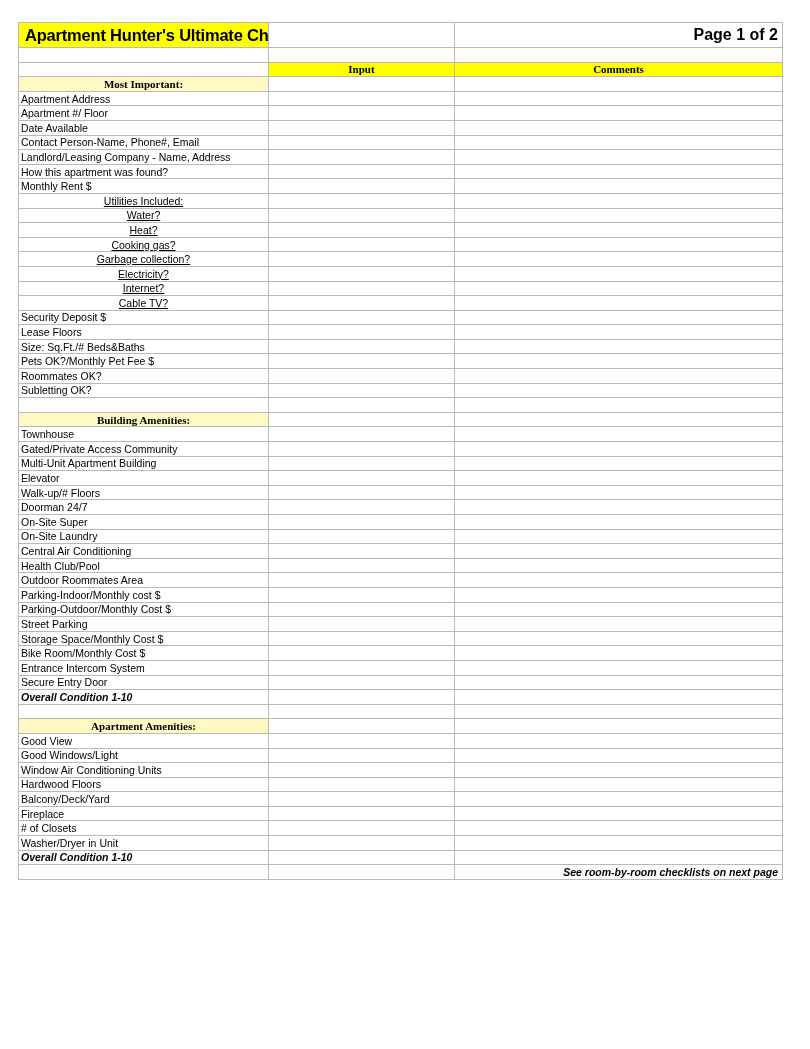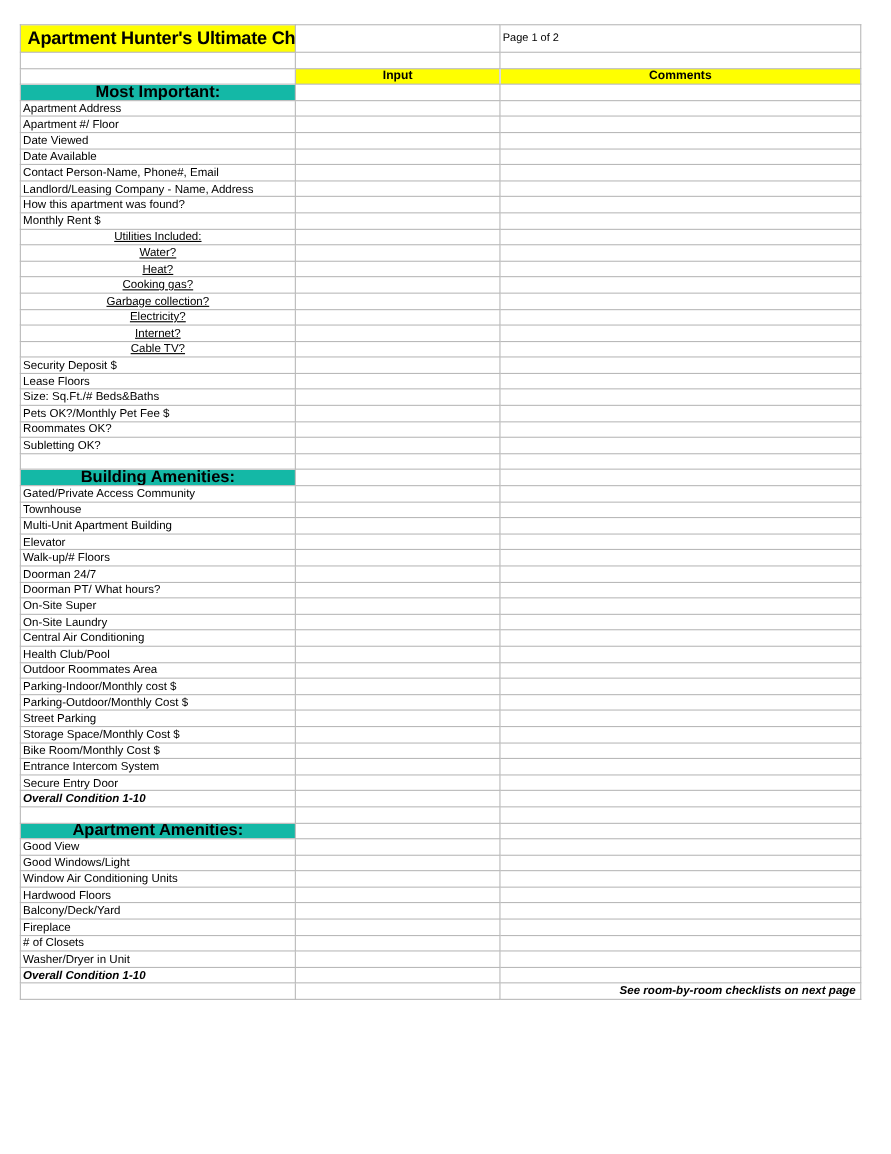--- a/index.html
+++ b/index.html
@@ -42,40 +42,40 @@
   
   .title-cell {
     background: #ffff00;
     font-size: 16.5px;
     font-weight: bold;
     height: 24px !important;
     padding-left: 6px !important;
     letter-spacing: -0.2px;
   }
   .page-cell {
-    text-align: left;
-    font-weight: normal;
-    font-size: 10px;
+    text-align: right;
+    font-weight: bold;
+    font-size: 16px;
     padding-right: 4px !important;
   }
-  .row-tall td { height: 20px; }
+  .row-tall td { height: 20px; font-family: Liberation Serif, serif; }
   .row-title td { height: 26px; }
 
   
   .hdr {
     background: #ffff00;
     font-weight: bold;
     text-align: center;
     font-size: 11px;
   }
   .section {
-    background: #14b8a6;
+    background: #fef9c3;
     font-weight: bold;
     text-align: center;
-    font-size: 15px;
+    font-size: 11px;
   }
   .indent {
     text-align: center;
     text-decoration: underline;
   }
   .italic-bold {
     font-style: italic;
     font-weight: bold;
   }
   .footnote {
@@ -126,25 +126,20 @@
           <td class="outer-left">Apartment Address</td>
           <td class=""></td>
           <td class="outer-right"></td>
         </tr>
         <tr>
           <td class="outer-left">Apartment #/ Floor</td>
           <td class=""></td>
           <td class="outer-right"></td>
         </tr>
         <tr>
-          <td class="outer-left">Date Viewed</td>
-          <td class=""></td>
-          <td class="outer-right"></td>
-        </tr>
-        <tr>
           <td class="outer-left">Date Available</td>
           <td class=""></td>
           <td class="outer-right"></td>
         </tr>
         <tr>
           <td class="outer-left">Contact Person-Name, Phone#, Email</td>
           <td class=""></td>
           <td class="outer-right"></td>
         </tr>
         <tr>
@@ -236,51 +231,46 @@
           <td class="outer-left"></td>
           <td class=""></td>
           <td class="outer-right"></td>
         </tr>
         <tr class="row-tall">
           <td class="section outer-left">Building Amenities:</td>
           <td class=""></td>
           <td class="outer-right"></td>
         </tr>
         <tr>
+          <td class="outer-left">Townhouse</td>
+          <td class=""></td>
+          <td class="outer-right"></td>
+        </tr>
+        <tr>
           <td class="outer-left">Gated/Private Access Community</td>
           <td class=""></td>
           <td class="outer-right"></td>
         </tr>
         <tr>
-          <td class="outer-left">Townhouse</td>
-          <td class=""></td>
-          <td class="outer-right"></td>
-        </tr>
-        <tr>
           <td class="outer-left">Multi-Unit Apartment Building</td>
           <td class=""></td>
           <td class="outer-right"></td>
         </tr>
         <tr>
           <td class="outer-left">Elevator</td>
           <td class=""></td>
           <td class="outer-right"></td>
         </tr>
         <tr>
           <td class="outer-left">Walk-up/# Floors</td>
           <td class=""></td>
           <td class="outer-right"></td>
         </tr>
         <tr>
           <td class="outer-left">Doorman 24/7</td>
-          <td class=""></td>
-          <td class="outer-right"></td>
-        </tr>
-        <tr>
-          <td class="outer-left">Doorman PT/ What hours?</td>
           <td class=""></td>
           <td class="outer-right"></td>
         </tr>
         <tr>
           <td class="outer-left">On-Site Super</td>
           <td class=""></td>
           <td class="outer-right"></td>
         </tr>
         <tr>
           <td class="outer-left">On-Site Laundry</td>

